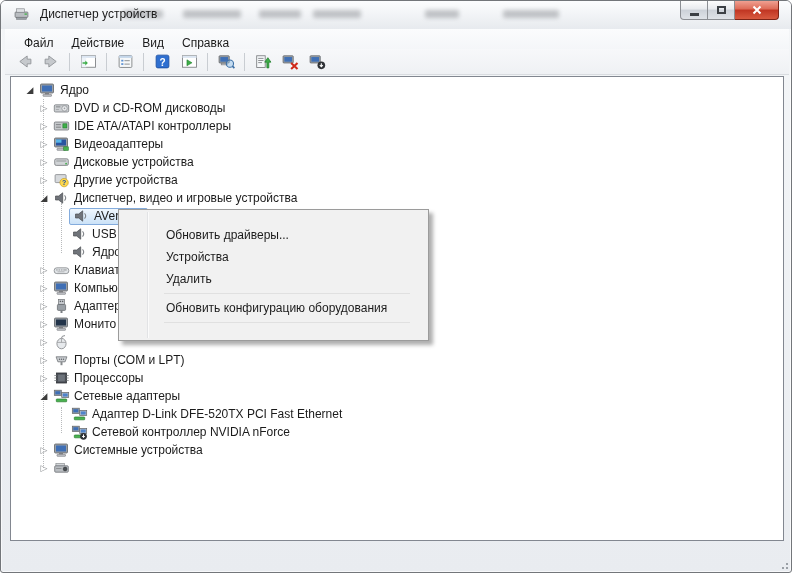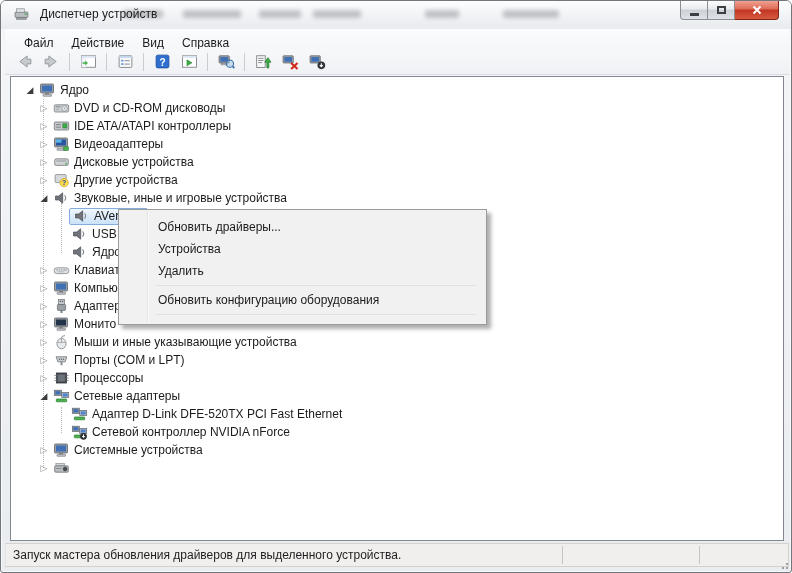--- a/index.html
+++ b/index.html
@@ -44,22 +44,22 @@
     background:#fff; border:1px solid #828790; padding-top:4px; overflow:hidden; }
   .vline{ position:absolute; width:1px; border-left:1px dotted #b8babc; }
   .r{ position:relative; height:18px; display:flex; align-items:center; font-size:12px; color:#1b1b1b; white-space:nowrap; }
   .lv0{ padding-left:12px; } .lv1{ padding-left:26px; } .lv2{ padding-left:44px; }
   .e{ width:14px; font-size:9px; color:#8f9295; text-align:center; flex:none; line-height:18px; }
   .e.open{ color:#3c3c3c; font-size:9px; }
   .i{ width:17px; height:16px; margin:0 4px 0 2px; flex:none; }
   .sel{ display:flex; align-items:center; background:linear-gradient(#f0f7fe,#cbe2f7);
     border:1px solid #84acdd; border-radius:2px; padding:0 28px 0 1px; height:17px; }
   
-  .ctxmenu{ position:absolute; left:117px; top:208px; width:369px;
-    background:#f1f1f1; border:1px solid #9b9b9b; padding:6px;
+  .ctxmenu{ position:absolute; left:117px; top:208px; width:311px;
+    background:#f1f1f1; border:1px solid #9b9b9b; padding:14px;
     box-shadow:4px 4px 4px rgba(0,0,0,.32); z-index:20; }
   .gutter{ position:absolute; left:2px; top:2px; bottom:2px; width:27px;
     background:#f1f1f1; border-right:1px solid #e2e3e5; box-shadow:1px 0 0 #fbfbfb; }
   .mi{ position:relative; height:22px; line-height:22px; padding-left:33px; font-size:12px; color:#1b1b1b; }
   .mi.bold{ font-weight:bold; }
   .msep{ height:1px; background:#e0e0e0; margin:3px 4px 3px 31px; }
   
   .statusbar{ position:absolute; left:4px; top:542px; width:784px; height:24px;
     background:#f1efee; border:1px solid #d4d0cc; border-left-color:#e5e2df;
     font-size:12px; color:#1e1e1e; display:flex; align-items:center; padding-left:7px; }
@@ -381,21 +381,21 @@
       <svg class="i">
           <use href="#i-unknown"></use>
         </svg>
       <span>Другие устройства</span>
     </div>
     <div class="r lv1">
       <span class="e open">◢</span>
       <svg class="i">
           <use href="#i-speaker"></use>
         </svg>
-      <span>Звуковые, иные и игровые устройства</span>
+      <span>Диспетчер, видео и игровые устройства</span>
     </div>
     <div class="r lv2">
       <span class="e"></span>
       <span class="sel">
         <svg class="i">
             <use href="#i-speaker"></use>
           </svg>
         <span>AVer</span>
       </span>
     </div>
@@ -439,21 +439,20 @@
       <svg class="i">
           <use href="#i-monitor"></use>
         </svg>
       <span>Монито</span>
     </div>
     <div class="r lv1">
       <span class="e">▷</span>
       <svg class="i">
           <use href="#i-mouse"></use>
         </svg>
-      <span>Мыши и иные указывающие устройства</span>
     </div>
     <div class="r lv1">
       <span class="e">▷</span>
       <svg class="i">
           <use href="#i-port"></use>
         </svg>
       <span>Порты (COM и LPT)</span>
     </div>
     <div class="r lv1">
       <span class="e">▷</span>
@@ -501,20 +500,15 @@
   <div class="ctxmenu">
     <div class="gutter"></div>
     <div class="mi">Обновить драйверы...</div>
     <div class="mi">Устройства</div>
     <div class="mi">Удалить</div>
     <div class="msep"></div>
     <div class="mi">Обновить конфигурацию оборудования</div>
     <div class="msep"></div>
   </div>
 
-  <div class="statusbar">
-    <span>Запуск мастера обновления драйверов для выделенного устройства.</span>
-    <div class="sdiv" style="left:556px"></div>
-    <div class="sdiv" style="left:693px"></div>
-  </div>
 
   <div class="grip"></div>
 </div>
 
 </body></html>

